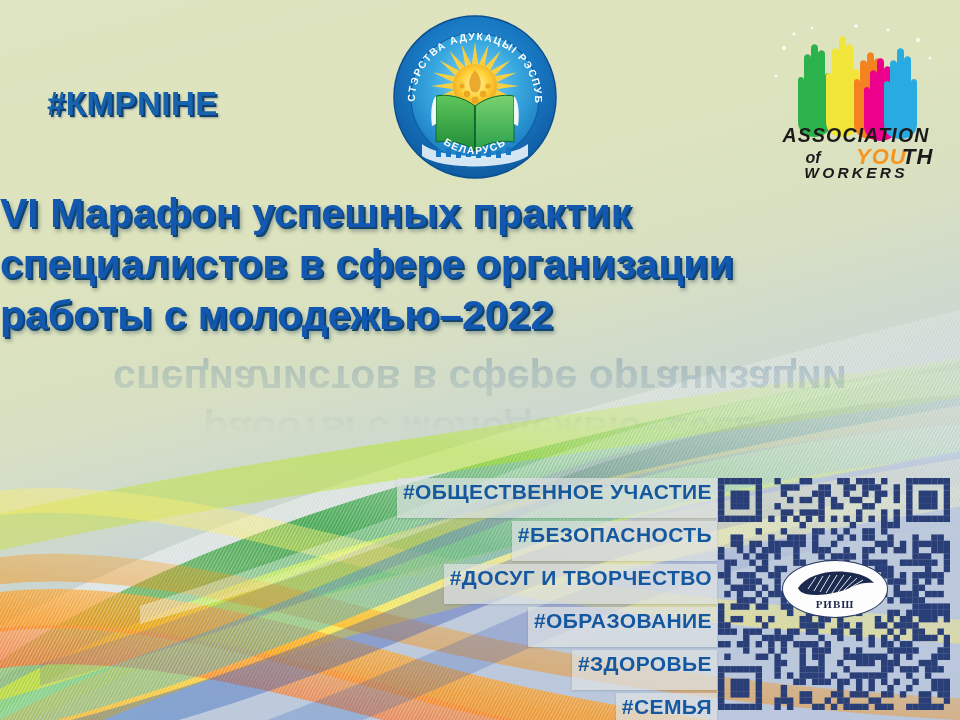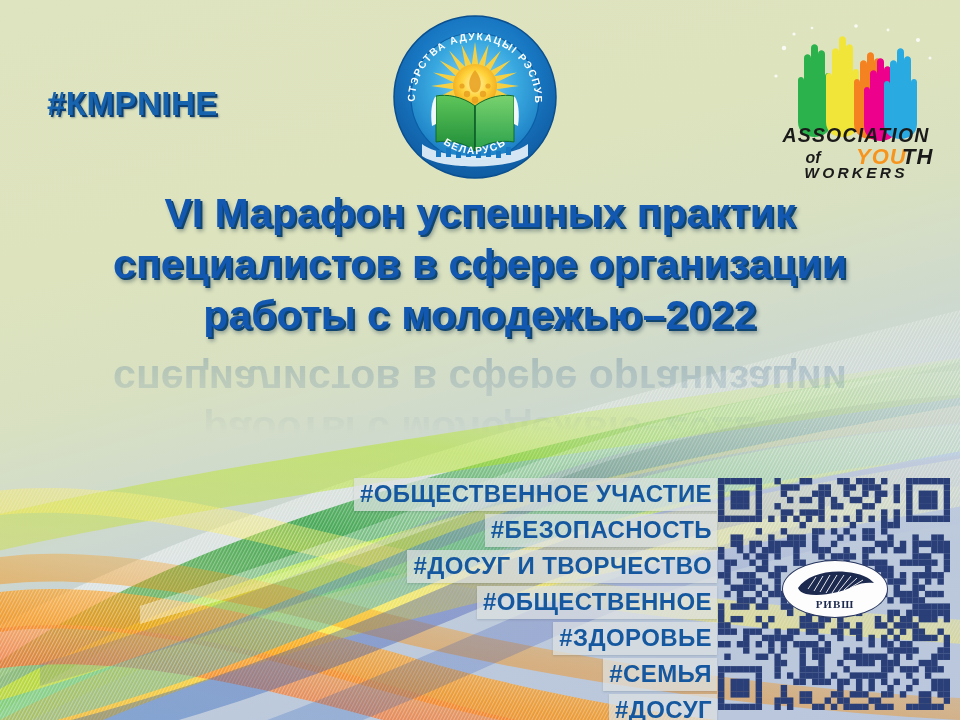--- a/index.html
+++ b/index.html
@@ -26,21 +26,21 @@
     font-size:33px;font-weight:bold;letter-spacing:.5px;
     color:#1763ae;
     text-shadow:2px 2px 0 #0d3f73, 3px 3px 2px rgba(10,40,70,.35);
     white-space:nowrap;
     text-align:center;
   }
 
   
   .title{
     position:absolute;left:0;top:188px;width:960px;
-    text-align:center;color:#1258b0;
+    color:#1258b0;
     font-size:41px;font-weight:bold;line-height:1.24;
     letter-spacing:0px;
     text-shadow:2px 2px 0 #10456f, 3px 4px 4px rgba(8,35,60,.40);
   }
   .title .ln{display:block;white-space:nowrap;}
 
   
   .reflect{
     position:absolute;left:0;top:354px;width:960px;text-align:center;
     font-size:41px;font-weight:bold;line-height:1.24;
@@ -52,22 +52,22 @@
   }
   .reflect .ln{display:block;white-space:nowrap;}
 
   
   .taglist{position:absolute;right:243px;top:478px;text-align:right;}
   .tagrow{display:block;margin-bottom:3px;}
   .tagrow span{
     display:inline-block;
     background:rgba(222,226,226,.72);
     color:#15589f;
-    font-size:24px;font-weight:bold;letter-spacing:.4px;
-    padding:2px 5px 3px 6px;
+    font-size:21px;font-weight:bold;letter-spacing:.4px;
+    padding:2px 5px 14px 6px;
     box-shadow:0 1px 2px rgba(40,60,80,.18);
     white-space:nowrap;
   }
 
   
   .qr{position:absolute;left:718px;top:478px;width:232px;height:232px;}
   .qr svg{width:232px;height:232px;display:block;}
   .qr-badge{
     position:absolute;left:64px;top:82px;width:104px;height:56px;
     border-radius:50%;background:#fdfdfd;border:1px solid #27355f;
@@ -335,21 +335,21 @@
 
   <div class="reflect" aria-hidden="true">
     <span class="ln">работы с молодежью–2022</span>
     <span class="ln">специалистов в сфере организации</span>
   </div>
 
   <div class="taglist">
     <div class="tagrow"><span>#ОБЩЕСТВЕННОЕ  УЧАСТИЕ</span></div>
     <div class="tagrow"><span>#БЕЗОПАСНОСТЬ</span></div>
     <div class="tagrow"><span>#ДОСУГ И ТВОРЧЕСТВО</span></div>
-    <div class="tagrow"><span>#ОБЩЕСТВЕННОЕ</span></div>
+    <div class="tagrow"><span>#ОБРАЗОВАНИЕ</span></div>
     <div class="tagrow"><span>#ЗДОРОВЬЕ</span></div>
     <div class="tagrow"><span>#СЕМЬЯ</span></div>
     <div class="tagrow"><span>#ДОСУГ</span></div>
   </div>
 
   <div class="qr">
     <svg id="qr-svg" viewBox="0 0 232 232" xmlns="http://www.w3.org/2000/svg" aria-hidden="true">
         <rect x="0.00" y="0.00" width="6.40" height="6.40" fill="#2a3f78"></rect>
         <rect x="6.27" y="0.00" width="6.40" height="6.40" fill="#2a3f78"></rect>
         <rect x="12.54" y="0.00" width="6.40" height="6.40" fill="#2a3f78"></rect>

